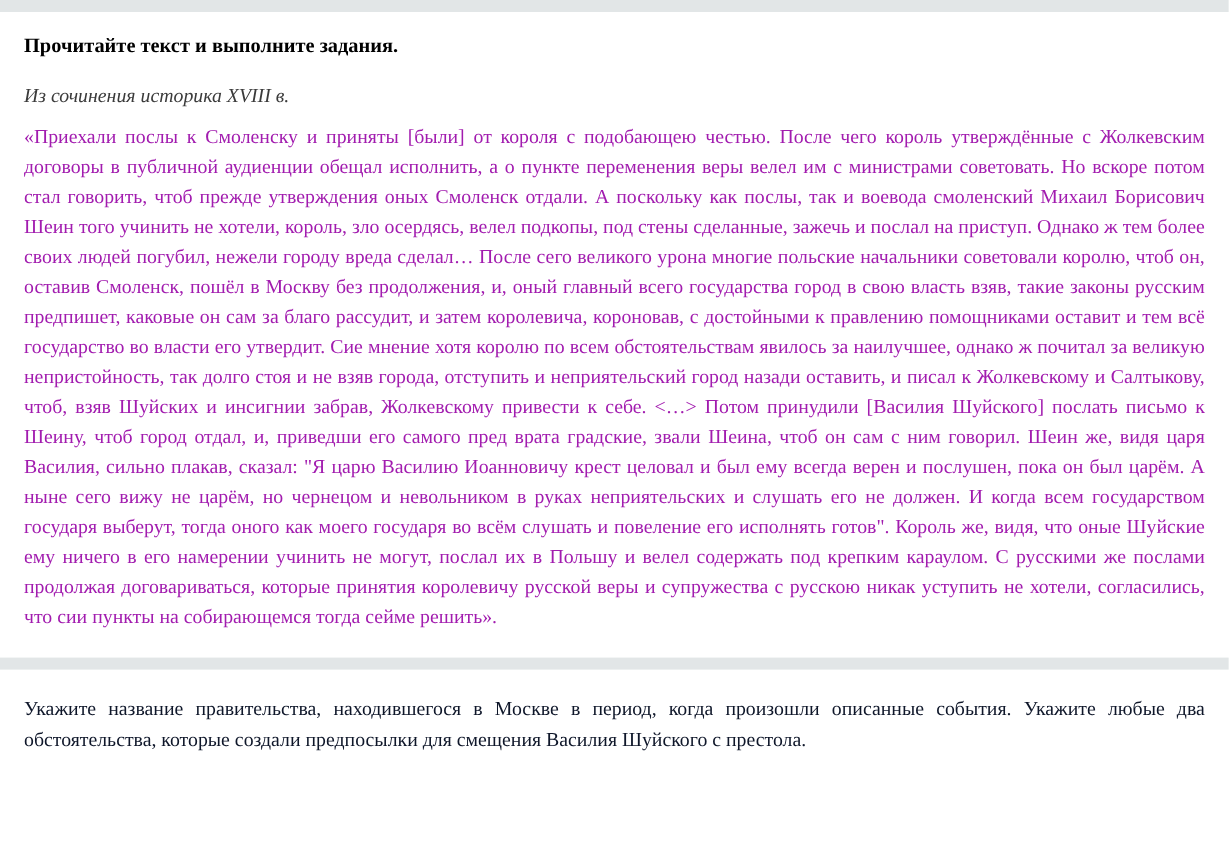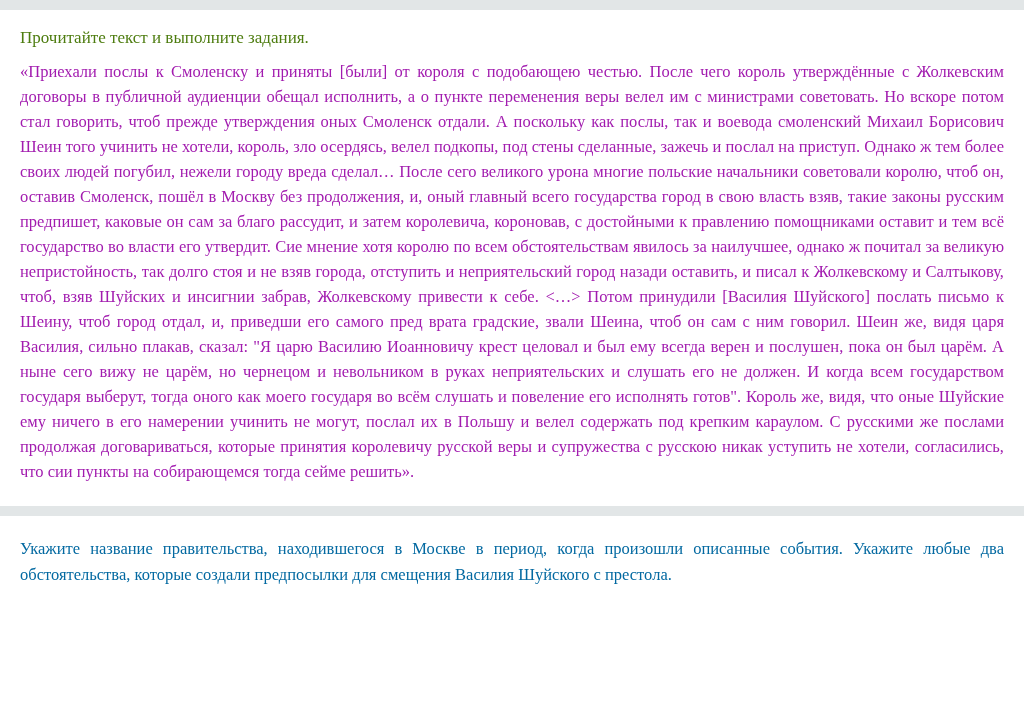--- a/index.html
+++ b/index.html
@@ -22,22 +22,22 @@
     width: 100%;
     height: 10px;
     background: #e2e6e7;
   }
   .content {
     padding: 0 20px;
   }
   .instruction-header {
     margin: 18px 0 0 0;
     font-size: 17px;
-    font-weight: normal;
-    color: #4d7c0f;
+    font-weight: bold;
+    color: #000000;
     line-height: 1.2;
   }
   .source-line {
     margin: 22px 0 0 0;
     font-size: 16.5px;
     font-style: italic;
     color: #3b3b3b;
     line-height: 1.2;
   }
   .passage {
@@ -58,33 +58,34 @@
     font-size: 17px;
     font-weight: bold;
     color: #262626;
     line-height: 1.2;
   }
   .task-question {
     margin: 20px 0 0 0;
     font-size: 16.5px;
     line-height: 26px;
     text-align: justify;
-    color: #0369a1;
+    color: #0f172a;
   }
 </style>
 </head>
 <body>
 
 <div class="page">
 
   <div class="top-bar"></div>
 
   <div class="content">
     <p class="instruction-header">Прочитайте текст и выполните задания.</p>
 
+    <p class="source-line">Из сочинения историка XVIII в.</p>
 
     <p class="passage">«Приехали послы к Смоленску и приняты [были] от короля с подобающею честью. После чего король утверждённые с Жолкевским договоры в публичной аудиенции обещал исполнить, а о пункте переменения веры велел им с министрами советовать. Но вскоре потом стал говорить, чтоб прежде утверждения оных Смоленск отдали. А поскольку как послы, так и воевода смоленский Михаил Борисович Шеин того учинить не хотели, король, зло осердясь, велел подкопы, под стены сделанные, зажечь и послал на приступ. Однако ж тем более своих людей погубил, нежели городу вреда сделал… После сего великого урона многие польские начальники советовали королю, чтоб он, оставив Смоленск, пошёл в Москву без продолжения, и, оный главный всего государства город в свою власть взяв, такие законы русским предпишет, каковые он сам за благо рассудит, и затем королевича, короновав, с достойными к правлению помощниками оставит и тем всё государство во власти его утвердит. Сие мнение хотя королю по всем обстоятельствам явилось за наилучшее, однако ж почитал за великую непристойность, так долго стоя и не взяв города, отступить и неприятельский город назади оставить, и писал к Жолкевскому и Салтыкову, чтоб, взяв Шуйских и инсигнии забрав, Жолкевскому привести к себе. &lt;…&gt; Потом принудили [Василия Шуйского] послать письмо к Шеину, чтоб город отдал, и, приведши его самого пред врата градские, звали Шеина, чтоб он сам с ним говорил. Шеин же, видя царя Василия, сильно плакав, сказал: "Я царю Василию Иоанновичу крест целовал и был ему всегда верен и послушен, пока он был царём. А ныне сего вижу не царём, но чернецом и невольником в руках неприятельских и слушать его не должен. И когда всем государством государя выберут, тогда оного как моего государя во всём слушать и повеление его исполнять готов". Король же, видя, что оные Шуйские ему ничего в его намерении учинить не могут, послал их в Польшу и велел содержать под крепким караулом. С русскими же послами продолжая договариваться, которые принятия королевичу русской веры и супружества с русскою никак уступить не хотели, согласились, что сии пункты на собирающемся тогда сейме решить».</p>
   </div>
 
   <div class="section-divider"></div>
 
   <div class="content">
 
     <p class="task-question">Укажите название правительства, находившегося в Москве в период, когда произошли описанные события. Укажите любые два обстоятельства, которые создали предпосылки для смещения Василия Шуйского с престола.</p>
   </div>

